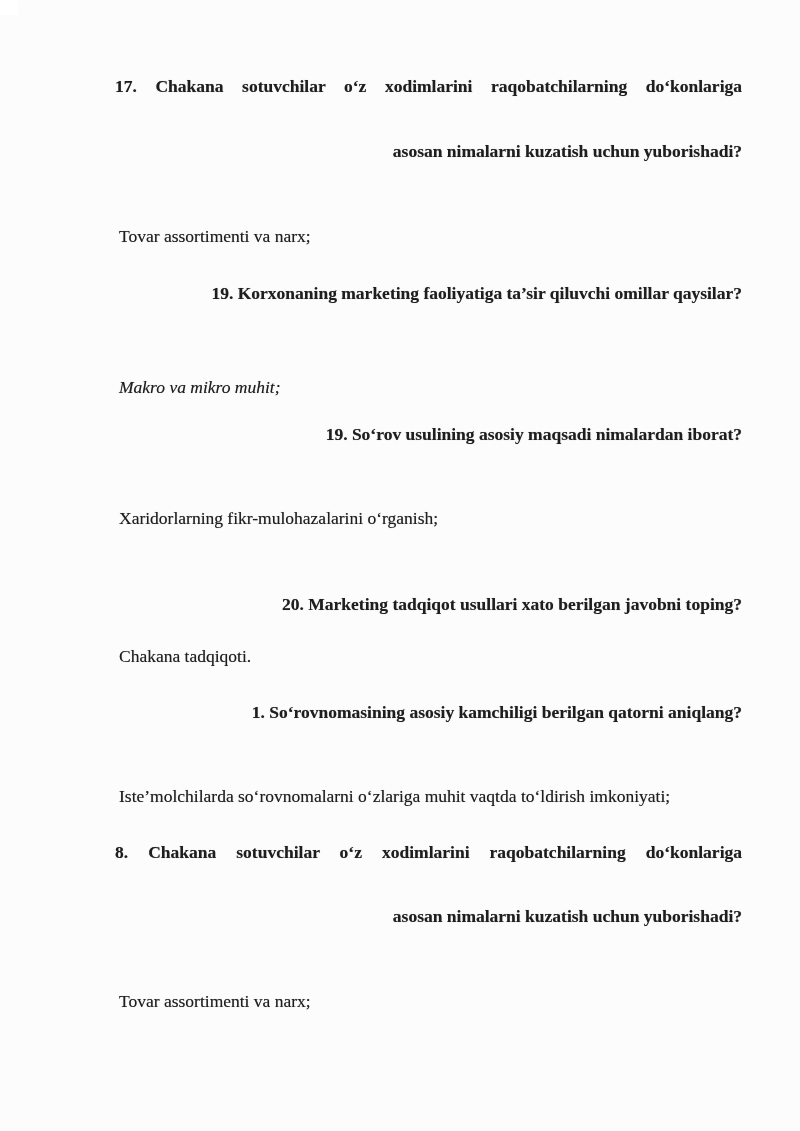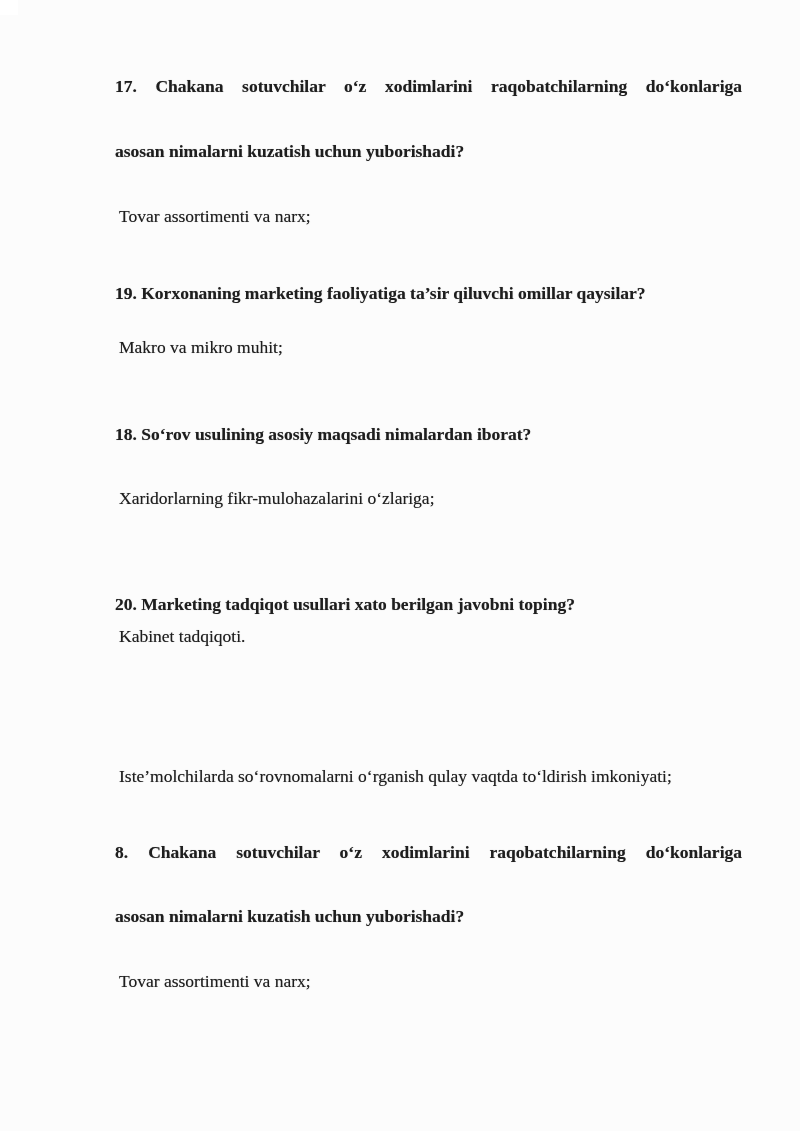--- a/index.html
+++ b/index.html
@@ -18,40 +18,40 @@
   }
   .ln {
     position: absolute;
     left: 115px;
     width: 627px;
     font-size: 17.5px;
     line-height: 25px;
     white-space: nowrap;
     text-shadow: 0 0 0.7px rgba(40,40,40,0.55);
   }
-  .bold { font-weight: 700; }
+  .bold { font-weight: 700; text-align: right; }
   .just {
     white-space: normal;
     text-align: justify;
     text-align-last: justify;
   }
-  .ans { left: 119px; }
+  .ans { left: 119px; margin-top: 20px; }
   
   .corner-patch {
     position: absolute;
     left: 0; top: 0;
     width: 18px; height: 15px;
     background: #ffffff;
   }
   
   .y1  { top: 74px;  }
   .y2  { top: 139px; }
   .y3  { top: 204px; }
   .y4  { top: 281px; }
-  .y5  { top: 335px; }
+  .y5  { top: 355px; font-style: italic; }
   .y6  { top: 422px; }
   .y7  { top: 486px; }
   .y8  { top: 592px; }
   .y9  { top: 624px; }
   .y10 { top: 700px; }
   .y11 { top: 764px; }
   .y12 { top: 840px; }
   .y13 { top: 904px; }
   .y14 { top: 969px; }
 </style>
@@ -61,24 +61,25 @@
 <div class="page">
   <div class="corner-patch"></div>
 
   <div class="ln bold just y1">17. Chakana sotuvchilar oʻz xodimlarini raqobatchilarning doʻkonlariga</div>
   <div class="ln bold y2">asosan nimalarni kuzatish uchun yuborishadi?</div>
   <div class="ln ans y3">Tovar assortimenti va narx;</div>
 
   <div class="ln bold y4">19. Korxonaning marketing faoliyatiga ta’sir qiluvchi omillar qaysilar?</div>
   <div class="ln ans y5">Makro va mikro muhit;</div>
 
-  <div class="ln bold y6">18. Soʻrov usulining asosiy maqsadi nimalardan iborat?</div>
-  <div class="ln ans y7">Xaridorlarning fikr-mulohazalarini oʻzlariga;</div>
+  <div class="ln bold y6">19. Soʻrov usulining asosiy maqsadi nimalardan iborat?</div>
+  <div class="ln ans y7">Xaridorlarning fikr-mulohazalarini oʻrganish;</div>
 
   <div class="ln bold y8">20. Marketing tadqiqot usullari xato berilgan javobni toping?</div>
-  <div class="ln ans y9">Kabinet tadqiqoti.</div>
+  <div class="ln ans y9">Chakana tadqiqoti.</div>
 
-  <div class="ln ans y11">Iste’molchilarda soʻrovnomalarni oʻrganish qulay vaqtda toʻldirish imkoniyati;</div>
+  <div class="ln bold y10">1. Soʻrovnomasining asosiy kamchiligi berilgan qatorni aniqlang?</div>
+  <div class="ln ans y11">Iste’molchilarda soʻrovnomalarni oʻzlariga muhit vaqtda toʻldirish imkoniyati;</div>
 
   <div class="ln bold just y12">8. Chakana sotuvchilar oʻz xodimlarini raqobatchilarning doʻkonlariga</div>
   <div class="ln bold y13">asosan nimalarni kuzatish uchun yuborishadi?</div>
   <div class="ln ans y14">Tovar assortimenti va narx;</div>
 </div>
 
 </body></html>

